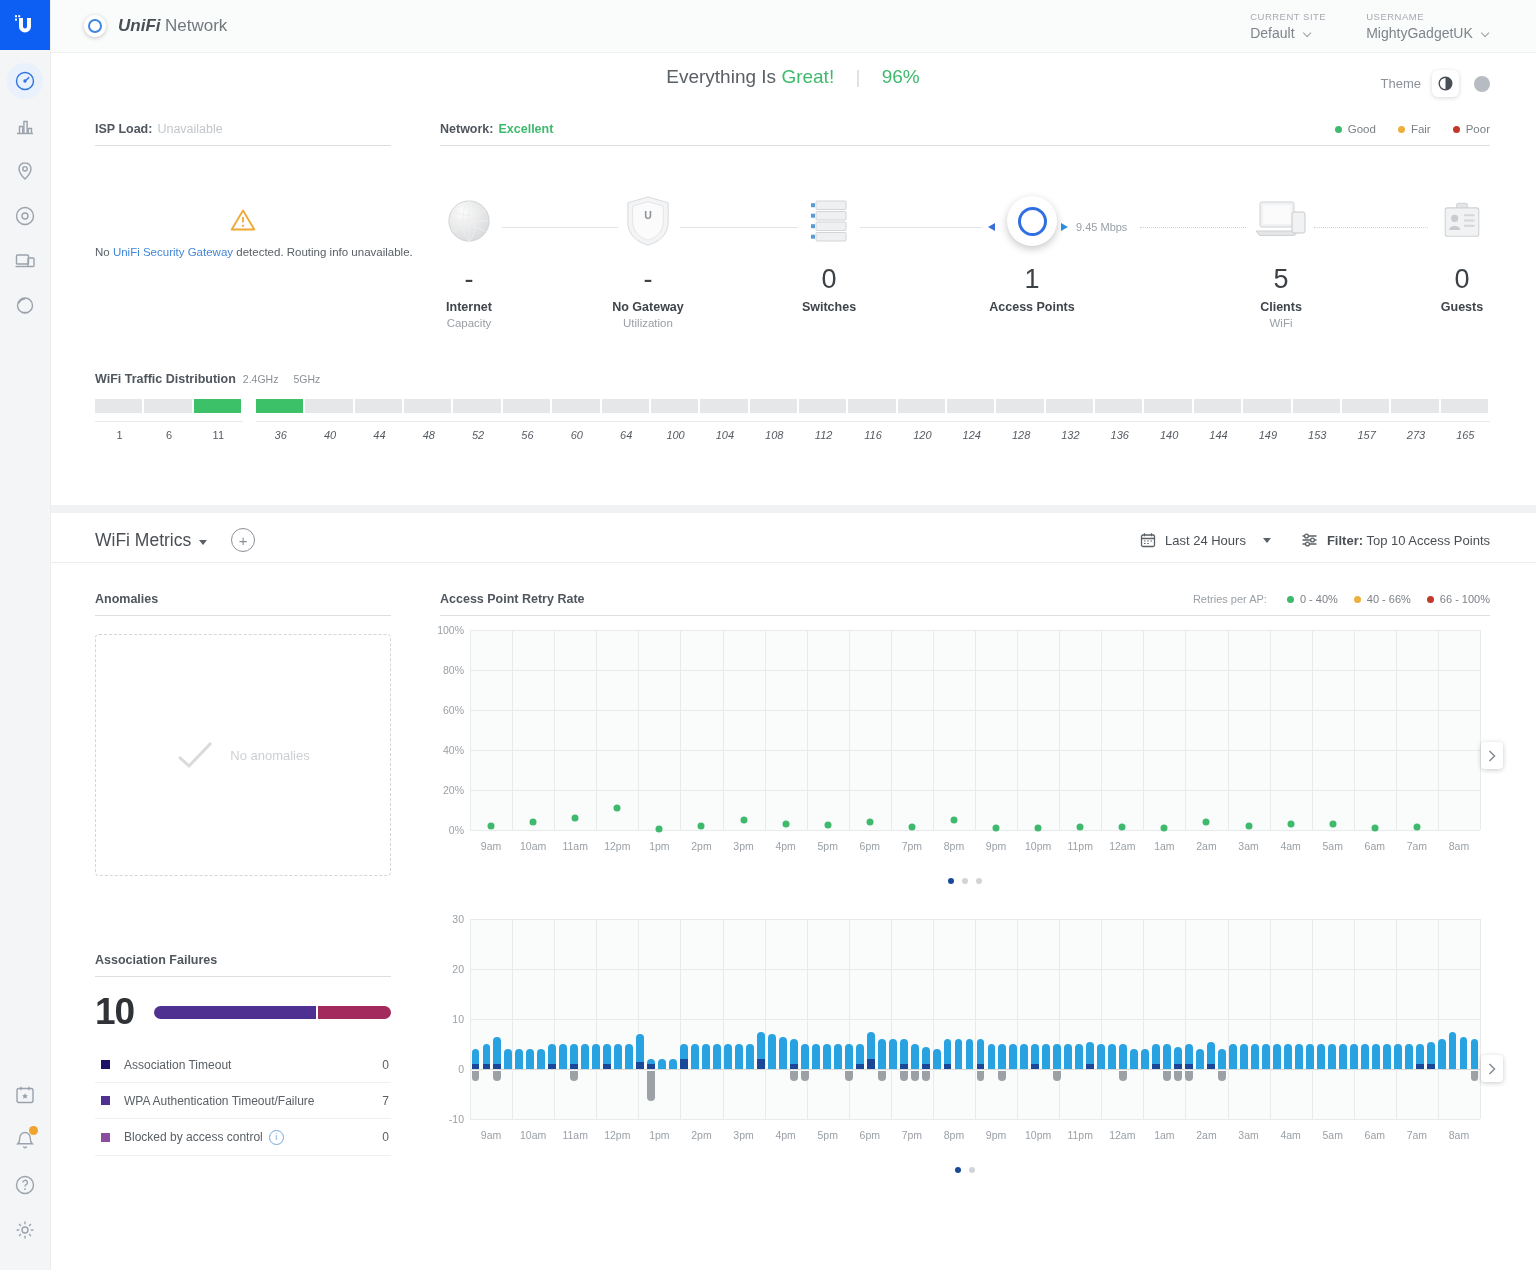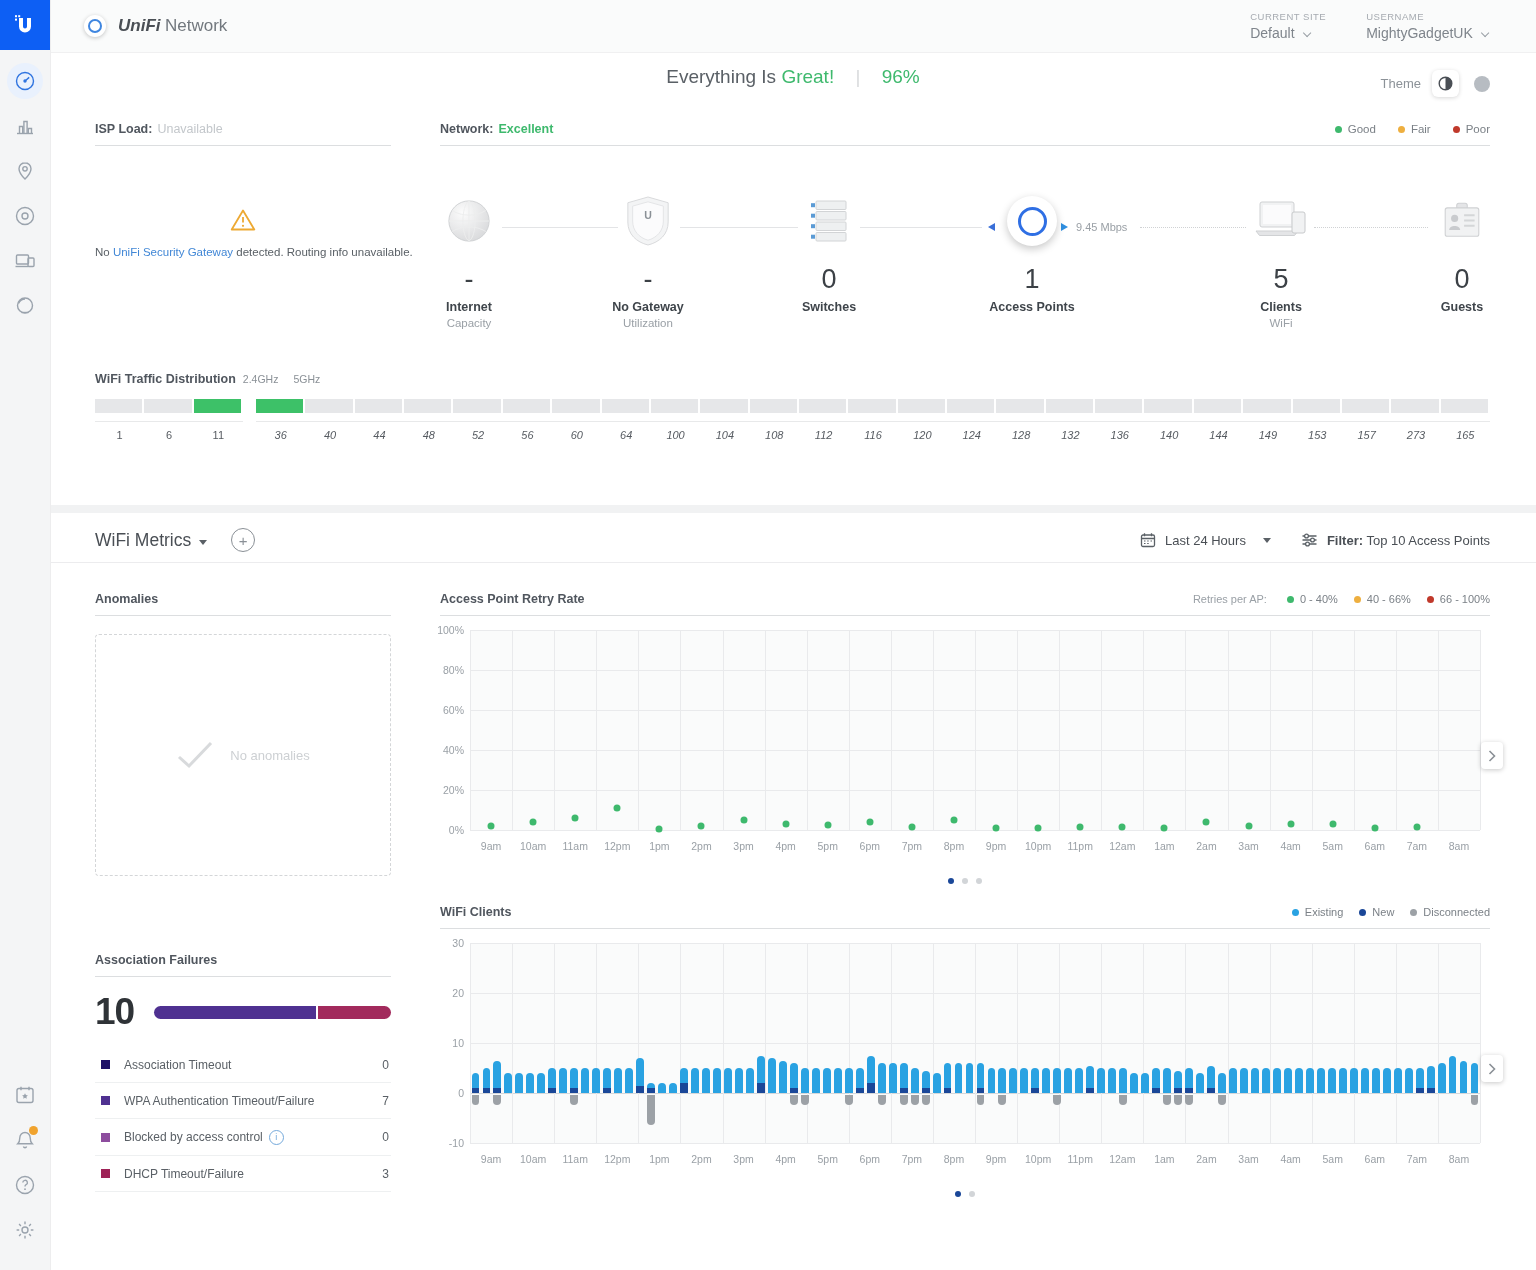--- a/index.html
+++ b/index.html
@@ -660,47 +660,25 @@
             <div class="sw" style="background: rgb(79, 49, 145);"></div>
             <span>WPA Authentication Timeout/Failure</span>
             <span class="cnt">7</span>
           </div>
           <div class="tr">
             <div class="sw" style="background: rgb(141, 77, 158);"></div>
             <span>Blocked by access control</span>
             <i class="infoi">i</i>
             <span class="cnt">0</span>
           </div>
-          <div class="tr">
-            <div class="sw" style="background: rgb(158, 34, 87);"></div>
-            <span>DHCP Timeout/Failure</span>
-            <span class="cnt">3</span>
-          </div>
         </div>
     </div>
   </section>
 
   <section class="clients">
-    <div class="phead">
-      <span class="ptitle">WiFi Clients</span>
-      <div class="legend" style="font-size:11px;gap:16px;">
-        <span class="li">
-            <i class="ldot" style="background: rgb(41, 162, 226);"></i>
-            <span>Existing</span>
-          </span>
-        <span class="li">
-            <i class="ldot" style="background: rgb(26, 71, 152);"></i>
-            <span>New</span>
-          </span>
-        <span class="li">
-            <i class="ldot" style="background: rgb(156, 161, 166);"></i>
-            <span>Disconnected</span>
-          </span>
-      </div>
-    </div>
     <div class="chart" id="clientsPlot">
         <div class="hline" style="top: 0%;"></div>
         <span class="ylab" style="top: calc(0% - 6px);">30</span>
         <div class="hline" style="top: 25%;"></div>
         <span class="ylab" style="top: calc(25% - 6px);">20</span>
         <div class="hline" style="top: 50%;"></div>
         <span class="ylab" style="top: calc(50% - 6px);">10</span>
         <div class="hline zero" style="top: 75%;"></div>
         <span class="ylab" style="top: calc(75% - 6px);">0</span>
         <div class="hline" style="top: 100%;"></div>

